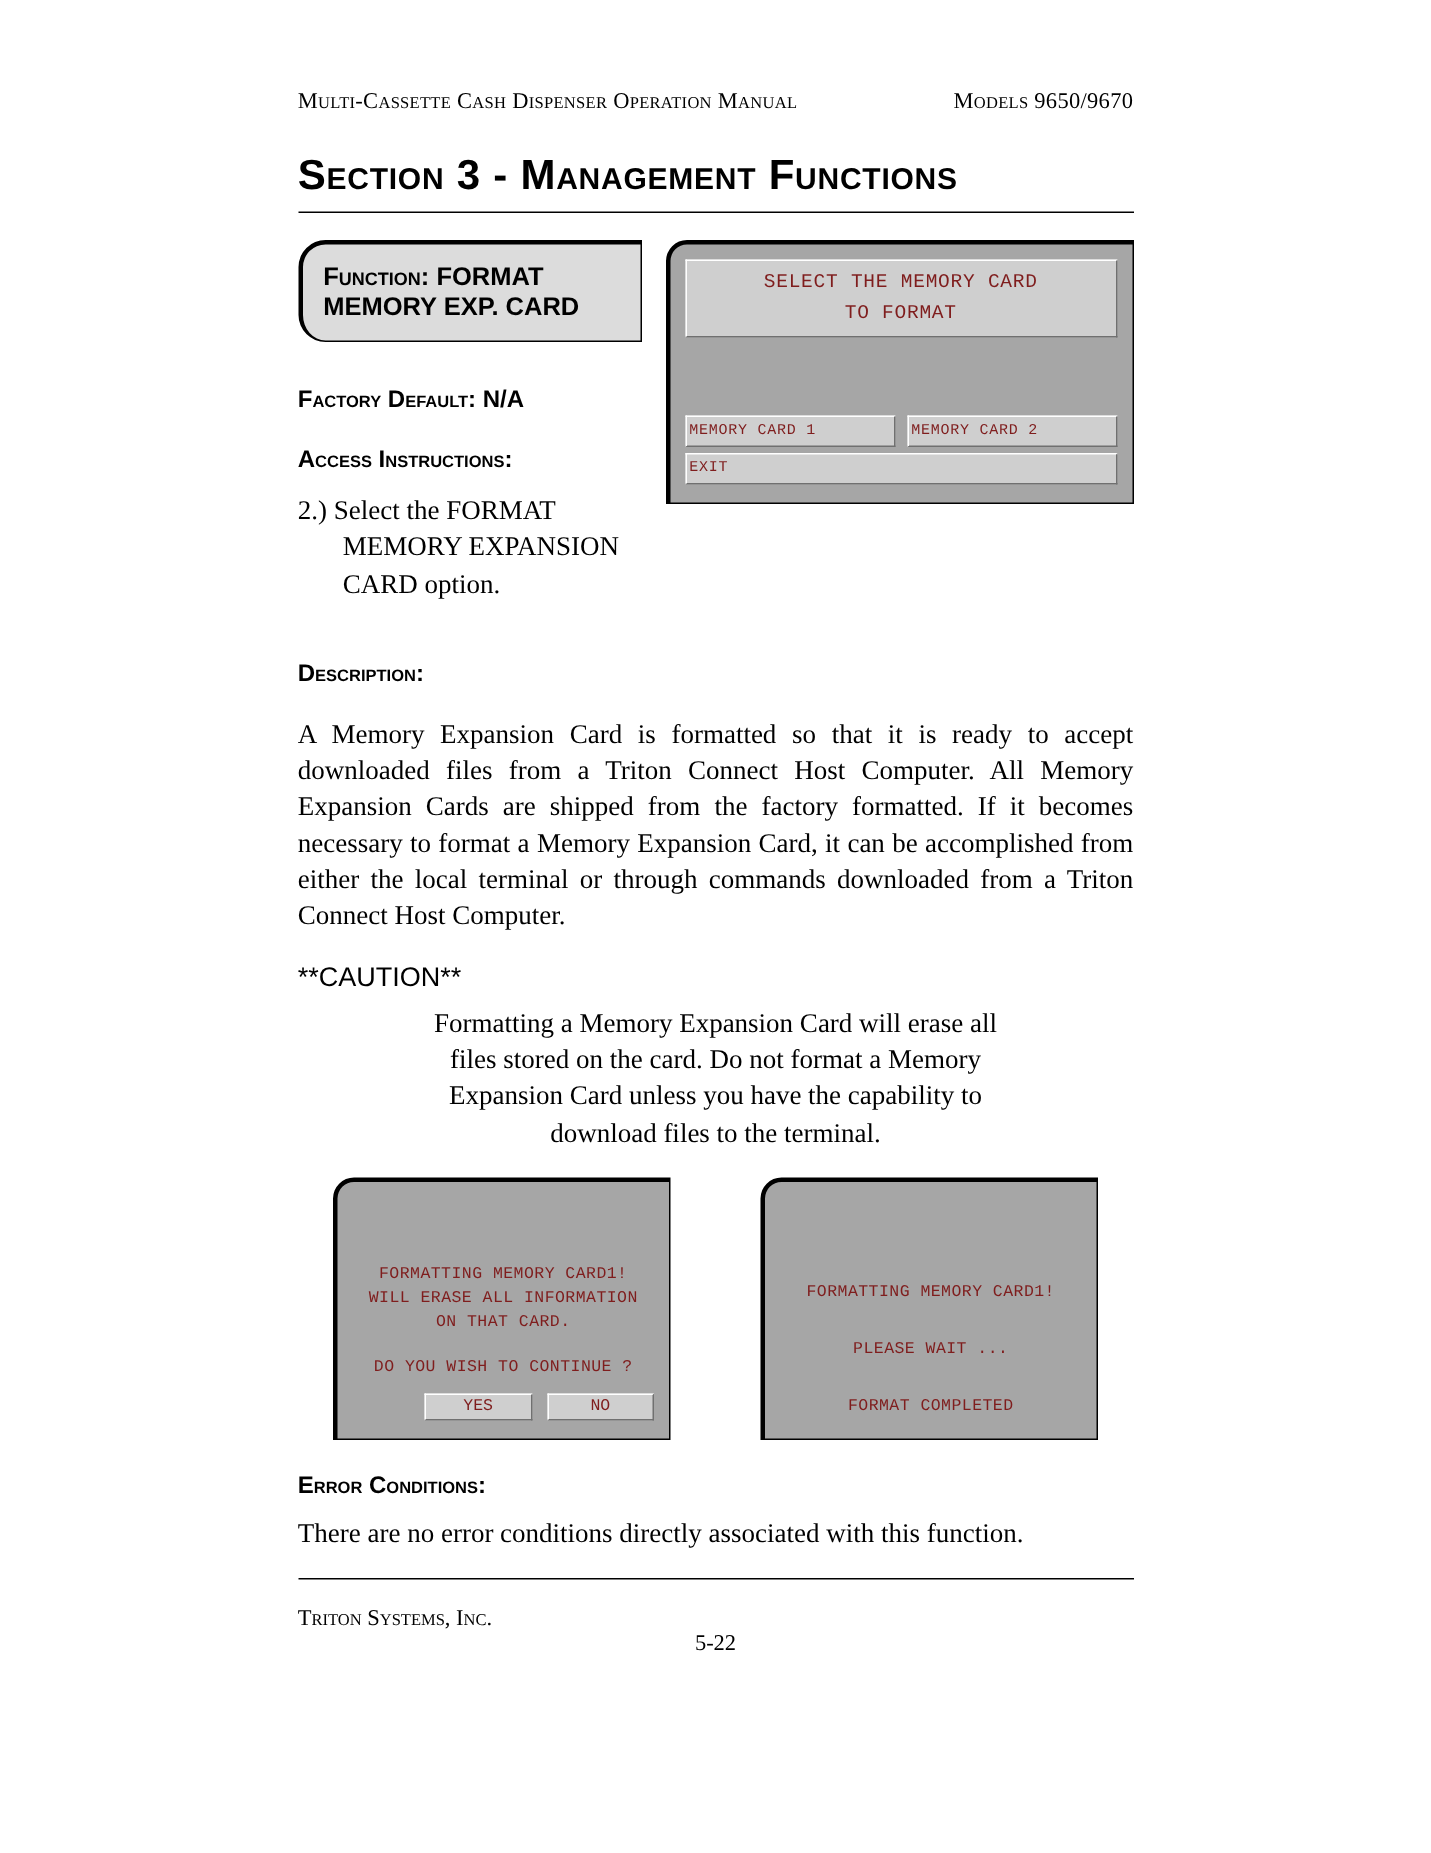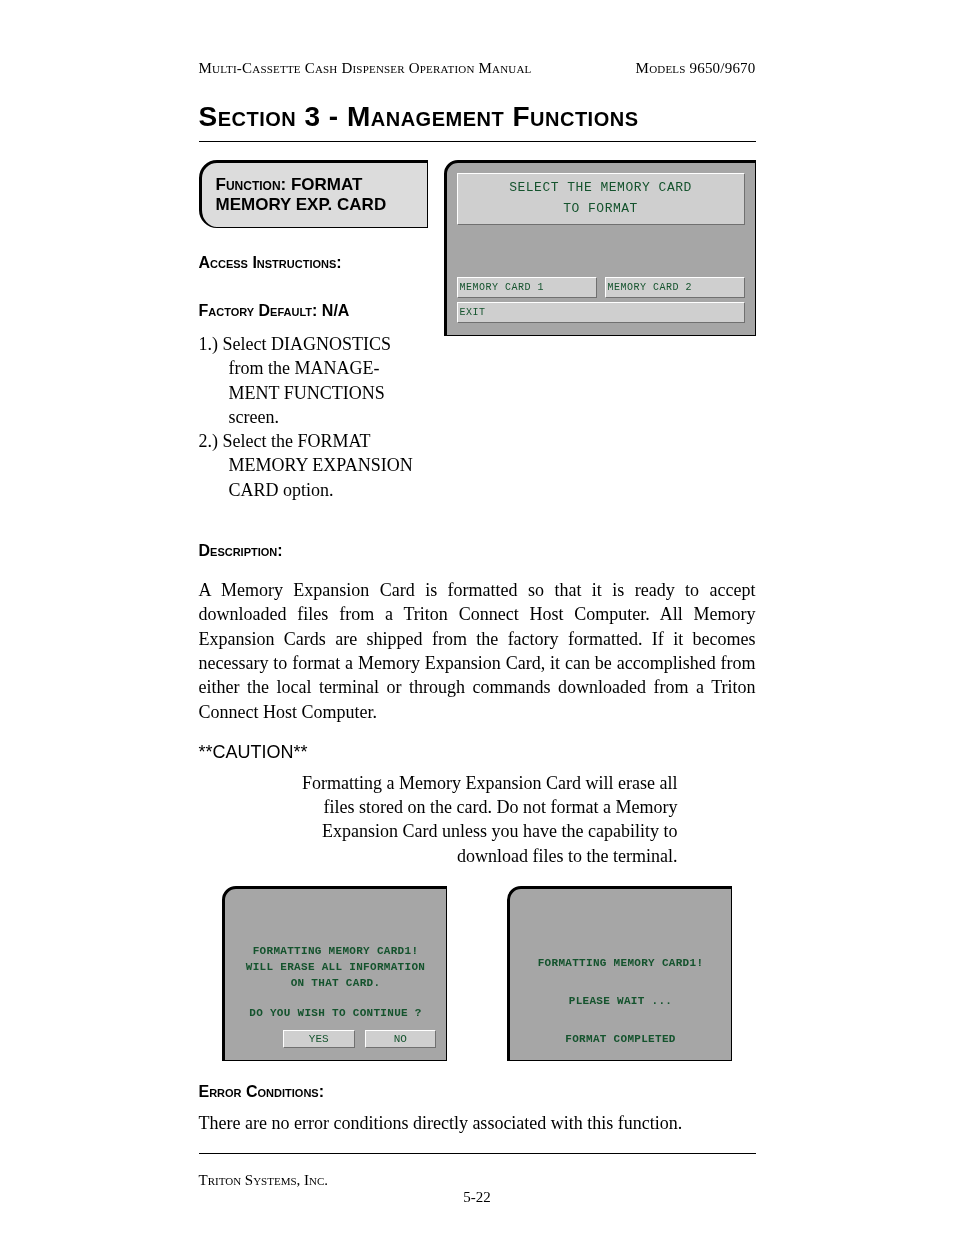--- a/index.html
+++ b/index.html
@@ -89,35 +89,35 @@
     font-family: Arial, Helvetica, sans-serif;
     font-weight: normal;
     font-size: 18px;
     margin-top: 16px;
   }
   .caution-body {
     width: 72%;
     margin: 8px auto 3px auto;
     font-size: 18px;
     line-height: 1.35;
-    text-align: right;
+    text-align: center;
   }
 
   
   .screen {
     background: #a6a6a6;
     border: 1px solid #000;
     border-left: 3px solid #000;
     border-top: 3px solid #000;
     border-radius: 14px 0 0 0;
     box-sizing: border-box;
     font-family: "Courier New", Courier, monospace;
     font-size: 13px;
     text-align: center;
-    color: #14532d;
+    color: #7f1d1d;
   }
   .screen-inner { padding: 10px 10px 12px 10px; }
   .screen-bar {
     background: #cfcfcf;
     border: 1px solid #fff;
     border-right-color: #707070;
     border-bottom-color: #707070;
     padding: 4px 4px;
     margin-bottom: 6px;
     line-height: 1.3;
@@ -141,21 +141,21 @@
   .atm-btn-half { width: 49%; }
 
   .dual-screens {
     display: flex;
     gap: 60px;
     justify-content: center;
     margin: 18px 0 12px 0;
   }
   .small-screen { width: 225px; height: 175px; }
   .small-screen .screen-inner { padding: 16px 10px 12px 10px; display: flex; flex-direction: column; height: 100%; box-sizing: border-box; }
-  .small-line { font-size: 11px; letter-spacing: 0.3px; line-height: 1.45; font-weight: bold; }
+  .small-line { font-size: 11px; letter-spacing: 0.3px; line-height: 1.45; }
   .small-btn-row { display: flex; gap: 10px; margin-top: auto; margin-left: 48px; }
   .small-btn {
     flex: 1;
     background: #cfcfcf;
     border: 1px solid #fff;
     border-right-color: #707070;
     border-bottom-color: #707070;
     padding: 2px 2px;
     font-size: 11px;
   }
@@ -179,24 +179,23 @@
     <span>Multi-Cassette Cash Dispenser Operation Manual</span>
     <span>Models 9650/9670</span>
   </div>
 
   <h1 class="section-title">Section 3 - Management Functions</h1>
   <hr class="rule">
 
   <div class="top-block">
     <div class="left-col">
       <div class="function-tab">Function: FORMAT MEMORY EXP. CARD</div>
+      <div class="sc-label" style="margin-top:30px">Factory Default: N/A</div>
       <div class="sc-label">Access Instructions:</div>
-      <div class="sc-label" style="margin-top:30px">Factory Default: N/A</div>
       <ul class="steps">
-        <li>1.) Select DIAGNOSTICS from the MANAGE-MENT FUNCTIONS screen.</li>
         <li>2.) Select the FORMAT MEMORY EXPANSION CARD  option.</li>
       </ul>
     </div>
 
     <div class="right-col">
       <div class="screen">
         <div class="screen-inner">
           <div class="screen-bar">
             <div class="screen-line">SELECT THE MEMORY CARD</div>
             <div class="screen-line">TO FORMAT</div>

